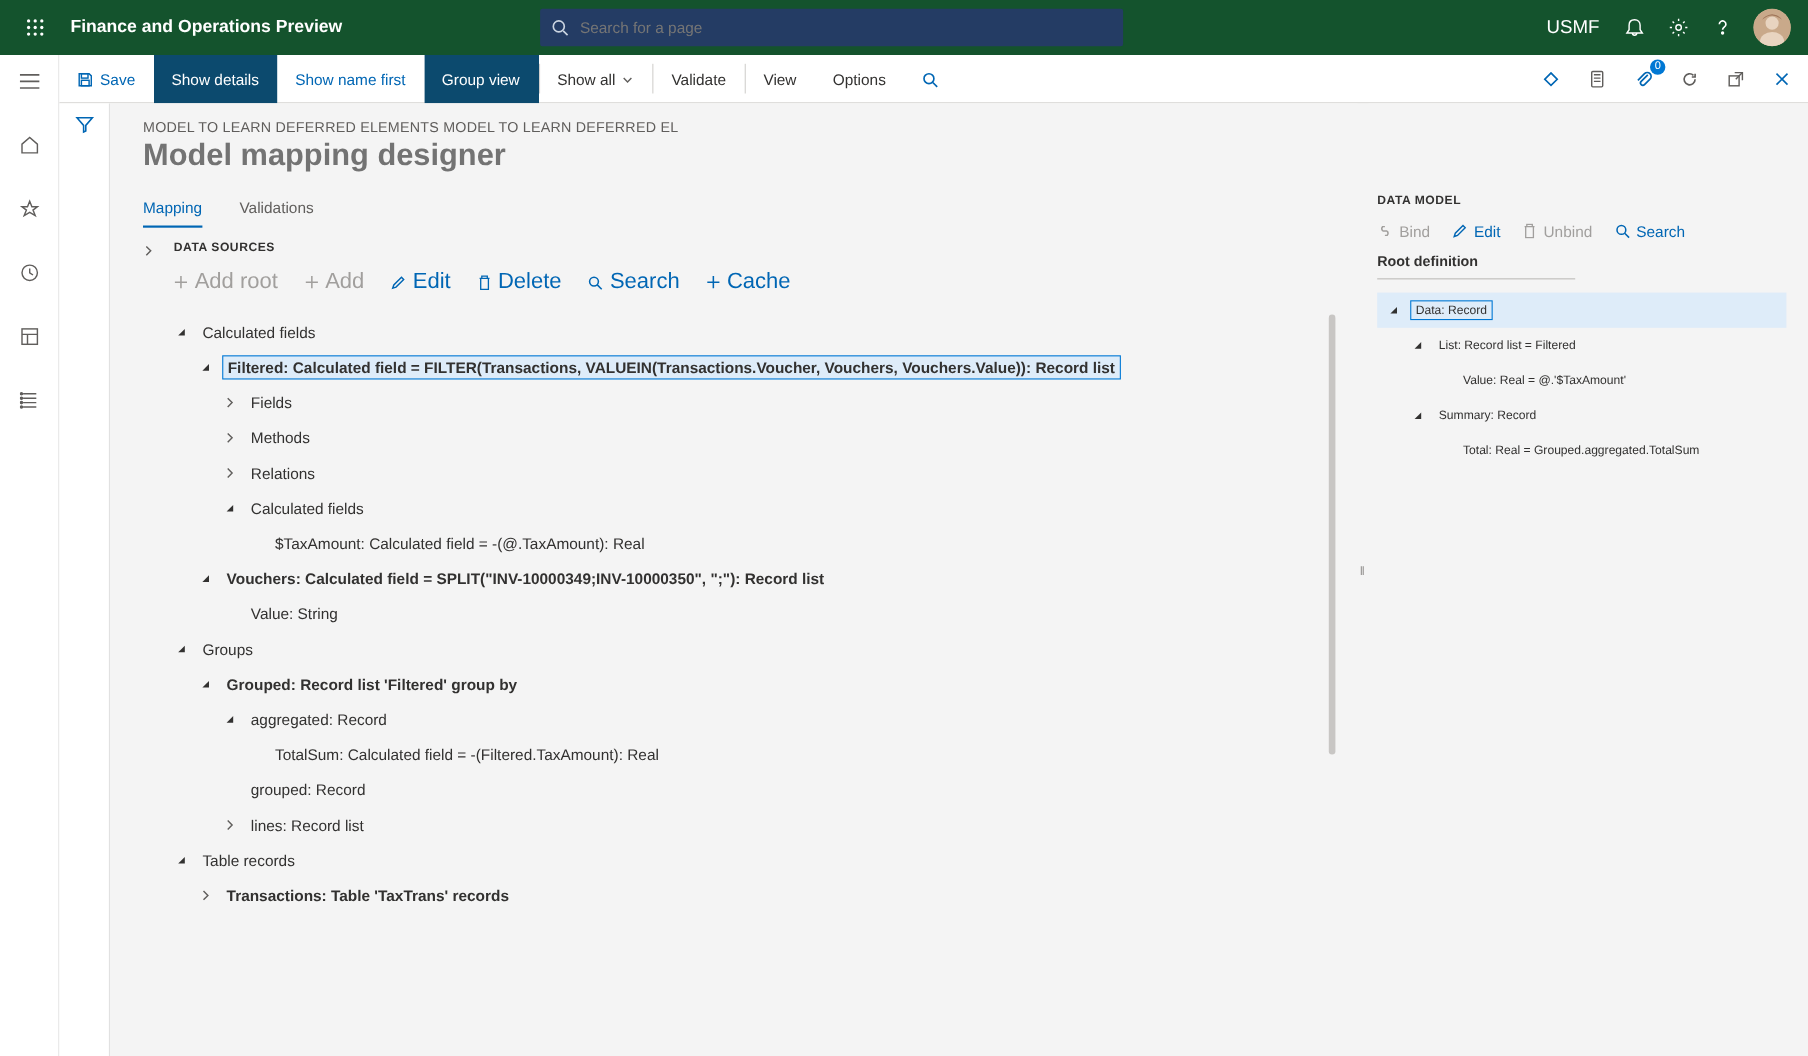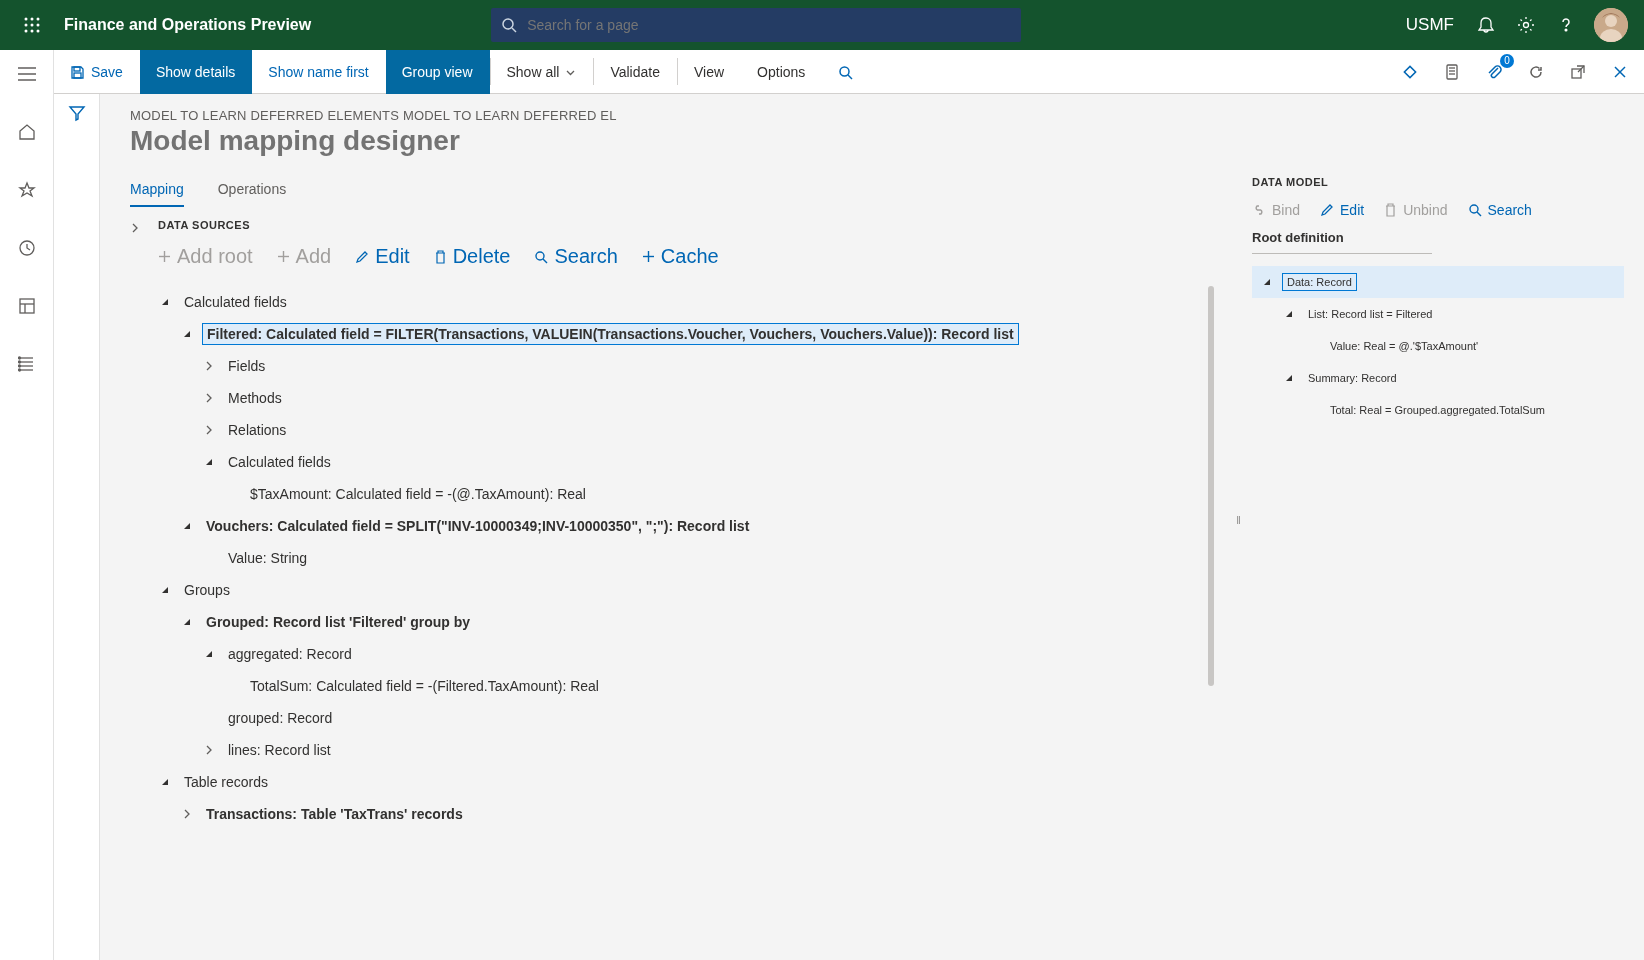--- a/index.html
+++ b/index.html
@@ -46,21 +46,21 @@
 
   
   .toolbar {
     height: 44px; display: flex; align-items: stretch; border-bottom: 1px solid #d2d0ce; background: #fff;
   }
   .toolbar .tbtn {
     display: inline-flex; align-items: center; padding: 0 16px; font-size: 14px; cursor: pointer;
     border-right: 1px solid transparent; height: 44px; gap: 6px;
   }
   .toolbar .tbtn.link { color: #0066B4; }
-  .toolbar .tbtn.active { background: #0369a1; color: #fff; }
+  .toolbar .tbtn.active { background: #0c4a6e; color: #fff; }
   .toolbar .sep { width: 1px; background: #d2d0ce; margin: 8px 0; }
   .toolbar .right-icons { margin-left: auto; display: flex; align-items: center; padding-right: 8px; gap: 10px; }
   .toolbar .right-icons .ricon { width: 32px; height: 32px; display: flex; align-items: center; justify-content: center; cursor: pointer; position: relative; }
   .toolbar .badge {
     position: absolute; top: -2px; right: -4px; background: #0078D4; color: #fff; border-radius: 10px;
     font-size: 10px; min-width: 14px; height: 14px; display: flex; align-items: center; justify-content: center; padding: 0 3px;
   }
 
   
   .content-row { flex: 1; display: flex; min-height: 0; background: #f4f4f4; }
@@ -328,21 +328,21 @@
             </svg>
         </div>
       </div>
 
       <div class="center-col">
         <div class="breadcrumb">MODEL TO LEARN DEFERRED ELEMENTS MODEL TO LEARN DEFERRED EL</div>
         <div class="page-title">Model mapping designer</div>
 
         <div class="tabs">
           <div class="tab active">Mapping</div>
-          <div class="tab">Operations</div>
+          <div class="tab">Validations</div>
         </div>
 
         <div class="ds-section">
           <div class="expand-gutter">
             <div class="chev">
               <svg width="10" height="10" viewBox="0 0 10 10" fill="none" stroke="#605e5c" stroke-width="1.3">
                   <path d="M3 1 L7 5 L3 9"></path>
                 </svg>
             </div>
           </div>

